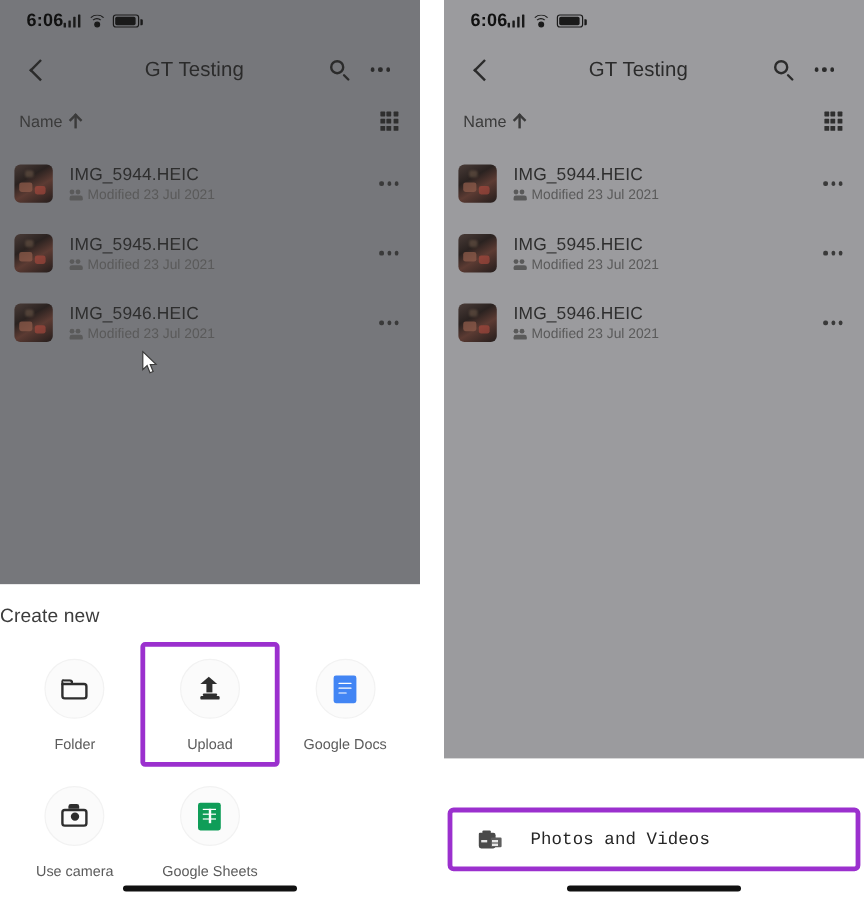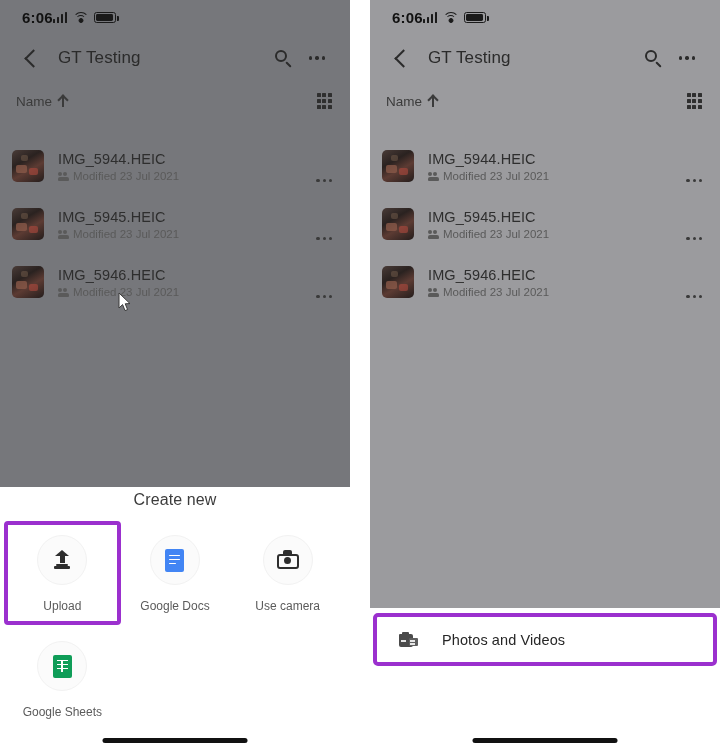--- a/index.html
+++ b/index.html
@@ -30,62 +30,62 @@
   .wifi span.b{width:8.5px;height:8.5px;top:3px;}
   .wifi span.c{width:3px;height:3px;top:6.5px;border:1.6px solid #1a1a1a;border-radius:50%;background:#1a1a1a;}
   .battery{position:relative;width:22px;height:11px;border:1.3px solid #1a1a1a;border-radius:2.6px;box-sizing:border-box;}
   .battery::after{content:"";position:absolute;right:-3.4px;top:3px;width:2px;height:5px;background:#1a1a1a;border-radius:0 1px 1px 0;}
   .battery b{position:absolute;left:1px;top:1px;bottom:1px;width:17px;background:#1a1a1a;border-radius:1.4px;display:block;}
 
   
   .appbar{position:relative;height:48px;display:flex;align-items:center;padding:0 16px 0 14px;box-sizing:border-box;}
   .icon-btn{width:34px;height:34px;display:flex;align-items:center;justify-content:center;flex:0 0 auto;}
   .chev{width:11px;height:11px;border-left:2.4px solid #2b2b2b;border-bottom:2.4px solid #2b2b2b;transform:rotate(45deg);margin-left:4px;}
-  .title{flex:1;font-size:17px;color:#2b2b2b;margin-left:10px;letter-spacing:.1px;}
+  .title{flex:1;font-size:17px;color:#2b2b2b;margin-left:10px;letter-spacing:.1px;text-align:center;}
   .search-ic{position:relative;width:17px;height:17px;}
   .search-ic::before{content:"";position:absolute;left:0;top:0;width:12px;height:12px;border:2px solid #2b2b2b;border-radius:50%;box-sizing:border-box;}
   .search-ic::after{content:"";position:absolute;left:11px;top:11px;width:7px;height:2px;background:#2b2b2b;transform:rotate(45deg);transform-origin:left center;border-radius:1px;}
   .dots3{display:flex;gap:3px;}
   .dots3 i{width:3.4px;height:3.4px;background:#2b2b2b;border-radius:50%;display:block;}
 
   
   .sortrow{position:relative;height:38px;display:flex;align-items:center;justify-content:space-between;padding:0 18px 0 16px;box-sizing:border-box;}
   .sortlabel{display:flex;align-items:center;gap:5px;font-size:13.5px;color:#3b3b3b;}
   .uparrow{position:relative;width:11px;height:12px;}
   .uparrow::before{content:"";position:absolute;left:4.5px;top:1px;width:2px;height:11px;background:#3b3b3b;}
   .uparrow::after{content:"";position:absolute;left:1.5px;top:1px;width:6px;height:6px;border-left:2px solid #3b3b3b;border-top:2px solid #3b3b3b;transform:rotate(45deg);}
   .gridic{display:grid;grid-template-columns:repeat(3,4px);grid-template-rows:repeat(3,4px);gap:1.6px;}
   .gridic i{background:#2f2f2f;display:block;border-radius:.5px;}
 
   
   .filelist{position:relative;padding-top:4px;}
-  .filerow{position:relative;height:58px;display:flex;align-items:flex-end;padding:0 18px 0 12px;box-sizing:border-box;}
+  .filerow{position:relative;height:58px;display:flex;align-items:center;padding:0 18px 0 12px;box-sizing:border-box;}
   .thumb{width:32px;height:32px;border-radius:5px;flex:0 0 auto;overflow:hidden;position:relative;
          background:linear-gradient(150deg,#4a3c38 0%,#2a2220 35%,#5c3b33 60%,#241d1c 100%);}
   .thumb .sp1{position:absolute;width:11px;height:8px;left:4px;top:15px;background:#8d5b4a;opacity:.75;border-radius:2px;filter:blur(.6px);}
   .thumb .sp2{position:absolute;width:9px;height:7px;left:17px;top:18px;background:#b04a3e;opacity:.6;border-radius:2px;filter:blur(.6px);}
   .thumb .sp3{position:absolute;width:7px;height:6px;left:9px;top:5px;background:#6f5a4a;opacity:.55;border-radius:2px;filter:blur(.7px);}
   .fileinfo{margin-left:14px;display:flex;flex-direction:column;gap:3px;flex:1;}
   .fname{font-size:14.5px;color:#2e2e2e;letter-spacing:.1px;}
   .fmeta{display:flex;align-items:center;gap:4px;font-size:11.5px;color:#5a5a5a;}
   .people-ic{position:relative;width:11px;height:9px;flex:0 0 auto;}
   .people-ic::before{content:"";position:absolute;left:0;top:0;width:4px;height:4px;border-radius:50%;background:#5a5a5a;box-shadow:5px 0 0 0 #5a5a5a;}
   .people-ic::after{content:"";position:absolute;left:0;top:5px;width:11px;height:4px;background:#5a5a5a;border-radius:2px 2px 1px 1px;}
   .rowdots{display:flex;gap:3px;flex:0 0 auto;}
   .rowdots i{width:3.2px;height:3.2px;background:#3a3a3a;border-radius:50%;display:block;}
 
   
   .cursor{position:absolute;left:118px;top:292px;width:14px;height:20px;z-index:9;}
 
   
   .sheet{position:absolute;left:0;right:0;bottom:0;background:#ffffff;box-sizing:border-box;}
   .left .sheet{top:487px;}
-  .right .sheet{top:608px;}
-
-  .sheet-title{text-align:center;font-size:16px;color:#3c3c3c;padding-top:4px;letter-spacing:.1px;}
+  .right .sheet{top:668px;font-family:Liberation Mono, monospace;}
+
+  .sheet-title{font-size:16px;color:#3c3c3c;padding-top:18px;letter-spacing:.1px;}
 
   .grid3{display:grid;grid-template-columns:repeat(3,1fr);row-gap:6px;padding:14px 6px 0;}
   .cell{position:relative;display:flex;flex-direction:column;align-items:center;justify-content:flex-start;padding:12px 0 10px;}
   .cell .circle{width:48px;height:48px;border-radius:50%;background:#fbfbfb;border:1px solid #f2f2f2;display:flex;align-items:center;justify-content:center;}
   .cell .lbl{margin-top:14px;font-size:12px;color:#5b5b5b;}
   .cell.hl{outline:4px solid #9b30ce;outline-offset:-2px;border-radius:2px;}
 
   .folder-ic{position:relative;width:22px;height:17px;}
   .folder-ic::before{content:"";position:absolute;left:0;bottom:0;width:22px;height:14px;border:2px solid #2e2e2e;border-radius:1px 3px 3px 3px;box-sizing:border-box;}
   .folder-ic::after{content:"";position:absolute;left:0;top:0;width:10px;height:5px;border:2px solid #2e2e2e;border-bottom:none;border-radius:2px 3px 0 0;box-sizing:border-box;}
@@ -257,20 +257,26 @@
     </div>
 
     <svg class="cursor" viewBox="0 0 14 20">
       <path d="M1,1 L1,16 L4.6,12.6 L7,18.6 L9.6,17.6 L7.2,11.8 L12,11.6 Z" fill="#ffffff" stroke="#3a3a3a" stroke-width="1"></path>
     </svg>
 
     <div class="sheet">
       <div class="sheet-title">Create new</div>
       <div class="grid3">
 
+        <div class="cell">
+          <span class="circle">
+              <span class="folder-ic"></span>
+            </span>
+          <span class="lbl">Folder</span>
+        </div>
 
         <div class="cell hl">
           <span class="circle">
               <span class="upload-ic">
                 <span class="head"></span>
                 <span class="stem"></span>
                 <span class="base2"></span>
                 <span class="base"></span>
               </span>
             </span>

